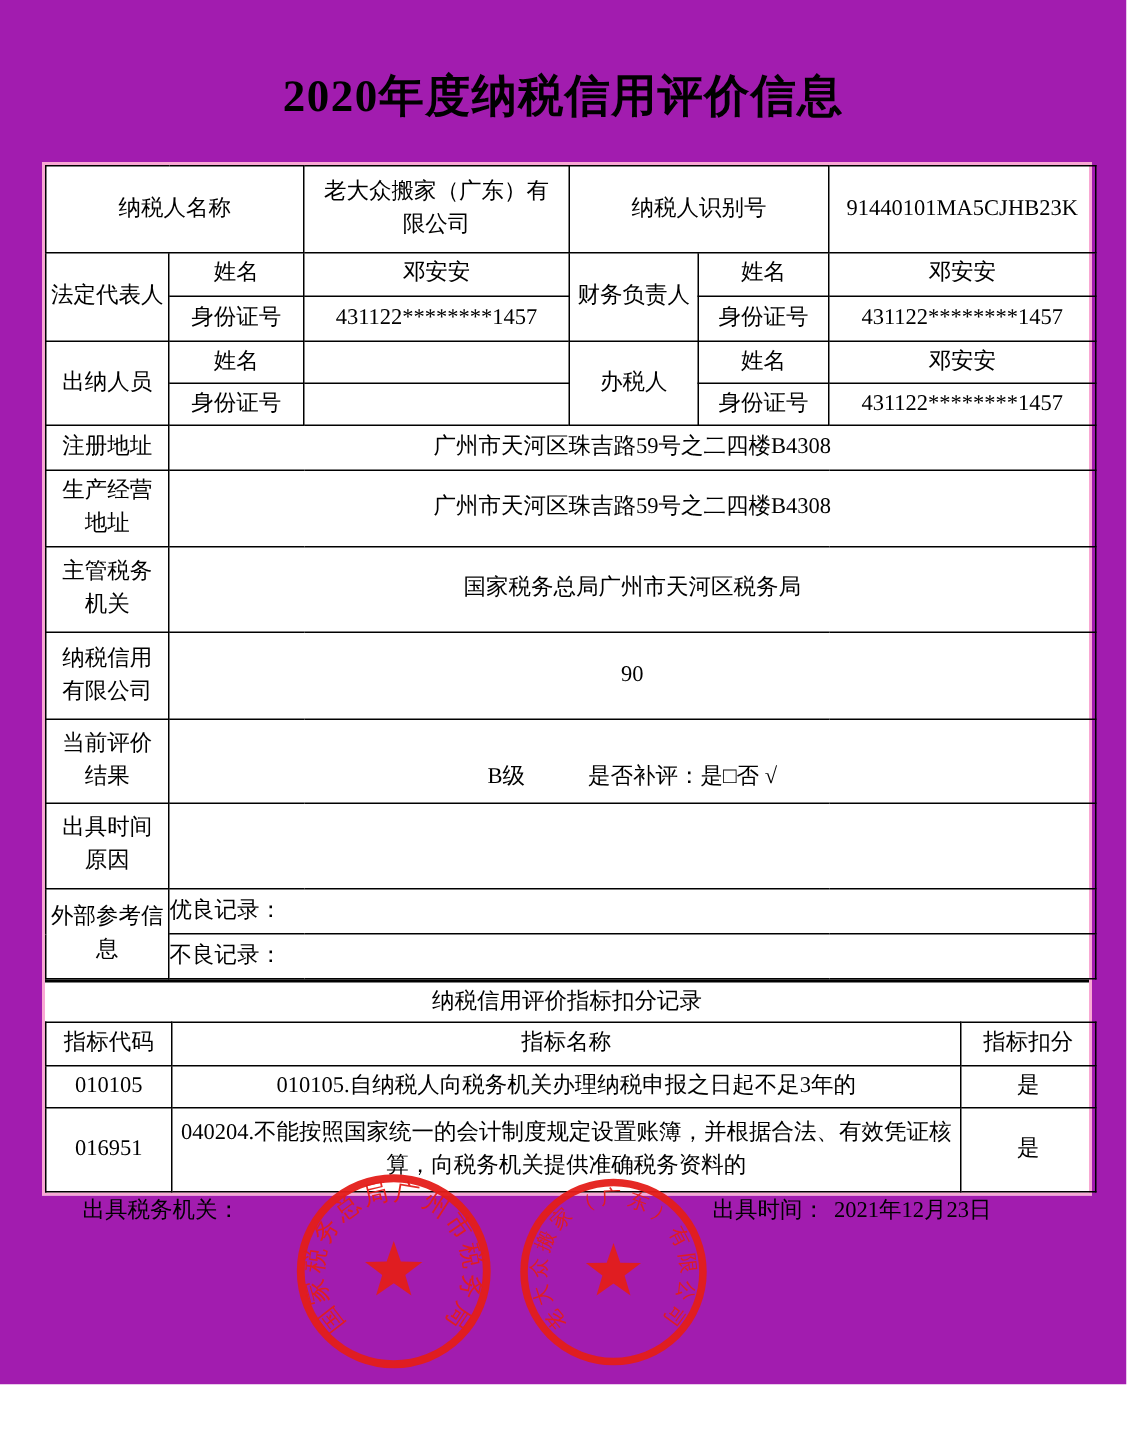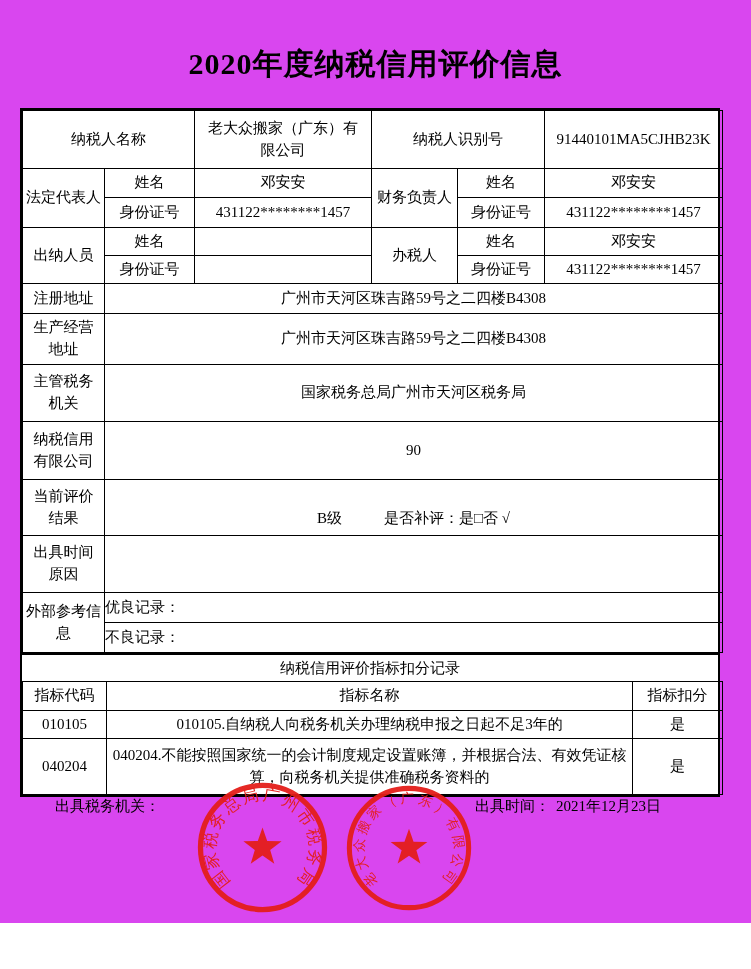--- a/index.html
+++ b/index.html
@@ -1,28 +1,28 @@
 <!DOCTYPE html>
 <html><head>
 <meta charset="utf-8">
 <style>
   html,body { margin:0; padding:0; background:#ffffff; }
   .page {
-    position:relative; width:751px; height:923px; background:#d946ef;
+    position:relative; width:751px; height:923px; background:#a21caf;
     font-family:"Liberation Serif","DejaVu Serif",serif; color:#000;
     overflow:hidden;
   }
   .title {
     position:absolute; top:44px; left:0; width:100%;
     text-align:center; font-size:30px; font-weight:700; letter-spacing:1px;
     margin:0;
   }
   .doc {
-    position:absolute; top:108px; left:20px; width:700px;
-    border:2px solid #000000; box-sizing:border-box; background:#fff;
+    position:absolute; top:108px; left:28px; width:700px;
+    border:2px solid #f9a8d4; box-sizing:border-box; background:#fff;
   }
   table { border-collapse:collapse; width:100%; table-layout:fixed; }
   td {
     border:1px solid #000; text-align:center; vertical-align:middle;
     font-size:15px; line-height:1.45; white-space:pre-line;
     padding:1px 2px; box-sizing:border-box; overflow:hidden;
   }
   td.left { text-align:left; padding-left:0; }
   .wrapname { display:inline-block; max-width:162px; }
   .gap40 { display:inline-block; width:42px; }
@@ -145,21 +145,21 @@
         <td>指标代码</td>
         <td>指标名称</td>
         <td>指标扣分</td>
       </tr>
       <tr style="height:28px">
         <td>010105</td>
         <td>010105.自纳税人向税务机关办理纳税申报之日起不足3年的</td>
         <td>是</td>
       </tr>
       <tr style="height:56px">
-        <td>040204</td>
+        <td>016951</td>
         <td>040204.不能按照国家统一的会计制度规定设置账簿，并根据合法、有效凭证核算，向税务机关提供准确税务资料的</td>
         <td>是</td>
       </tr>
     </tbody>
       </table>
 
   </div>
 
   <span class="footer-issuer">出具税务机关：</span>
   <span class="footer-time">

